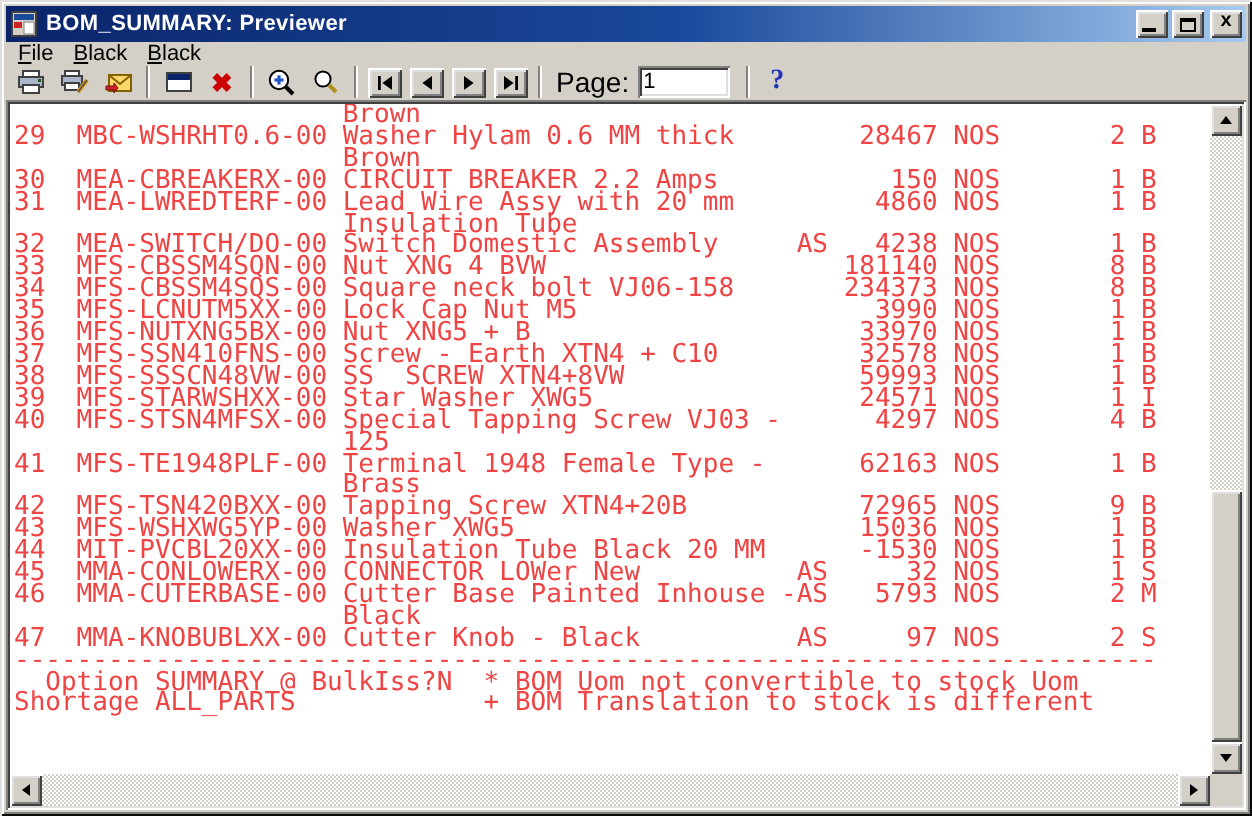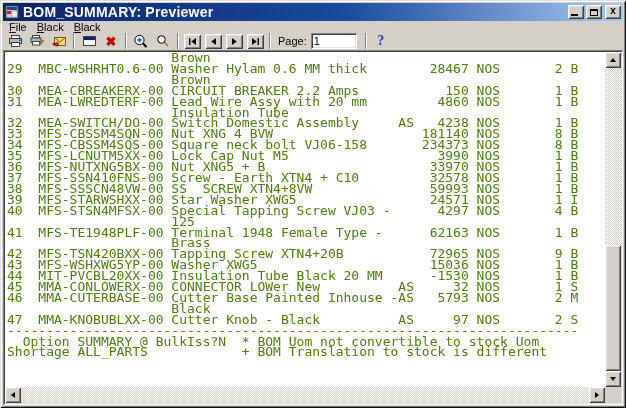--- a/index.html
+++ b/index.html
@@ -10,21 +10,21 @@
     box-shadow: inset 1px 1px 0 #dfdfdf, inset -1px -1px 0 #0a0a0a,
                 inset 2px 2px 0 #ffffff, inset -2px -2px 0 #808080;
     overflow:hidden;
   }
   
   .titlebar{
     position:absolute; top:3px; left:3px; right:3px; height:18px;
     background:linear-gradient(90deg,#0a246a 0%,#1a4a9c 55%,#a6caf0 100%);
     display:flex; align-items:center; padding:0 2px;
   }
-  .title-text{ color:#fff; font-size:14px; font-weight:bold; margin-left:4px; flex:1;
+  .title-text{ color:#fff; font-size:11px; font-weight:bold; margin-left:4px; flex:1;
     white-space:nowrap; overflow:hidden; letter-spacing:.2px;}
   .win-btn{
     width:16px; height:14px; background:#d4d0c8; margin-left:2px; position:relative;
     box-shadow: inset 1px 1px 0 #ffffff, inset -1px -1px 0 #404040,
                 inset 2px 2px 0 #dfdfdf, inset -2px -2px 0 #808080;
     display:flex; align-items:center; justify-content:center;
     font-size:9px; font-weight:bold; color:#000; line-height:1;
   }
   .glyph-min{ position:absolute; left:3px; bottom:3px; width:7px; height:2px; background:#000; }
   .glyph-max{ width:8px; height:7px; border:1px solid #000; border-top:2px solid #000; }
@@ -36,38 +36,38 @@
   
   .toolbar{ position:absolute; top:32px; left:4px; right:4px; height:18px;
     display:flex; align-items:center; }
   .tb-btn{ width:22px; height:18px; display:flex; align-items:center; justify-content:center; }
   .tb-sep{ width:2px; height:16px; margin:0 3px;
     border-left:1px solid #808080; border-right:1px solid #ffffff; }
   .nav-btn{ width:17px; height:15px; margin:0 2px; background:#d4d0c8;
     box-shadow: inset 1px 1px 0 #ffffff, inset -1px -1px 0 #404040,
                 inset 2px 2px 0 #dfdfdf, inset -2px -2px 0 #808080;
     display:flex; align-items:center; justify-content:center; }
-  .page-label{ font-size:11px; margin:0 4px 0 4px; }
+  .page-label{ font-size:14px; margin:0 4px 0 4px; }
   .page-input{ width:46px; height:16px; border:none; outline:none; background:#fff;
     font-size:11px; font-family:"Liberation Sans",sans-serif; padding:0 3px;
     box-shadow: inset 1px 1px 0 #808080, inset -1px -1px 0 #ffffff,
                 inset 2px 2px 0 #404040, inset -2px -2px 0 #dfdfdf; }
   .red-x{ color:#cc0000; font-size:13px; font-weight:bold; line-height:1; }
   .help-q{ color:#2233bb; font-size:14px; font-weight:bold;
     font-family:"Liberation Serif",serif; line-height:1; }
   
   .content{
     position:absolute; top:50px; left:3px; right:3px; bottom:3px; background:#fff;
     box-shadow: inset 1px 1px 0 #808080, inset -1px -1px 0 #ffffff,
                 inset 2px 2px 0 #404040, inset -2px -2px 0 #dfdfdf;
   }
   .report-pre{
     position:absolute; top:2px; left:2px; right:18px; bottom:18px; overflow:hidden;
     font-family:"DejaVu Sans Mono",monospace; font-size:13px; line-height:10.9px;
-    color:#4d7c0f; white-space:pre; padding:1px 0 0 2px; background:#fff;
+    color:#ef4444; white-space:pre; padding:1px 0 0 2px; background:#fff;
   }
   .dither{ background:#fff;
     background-image:conic-gradient(#d4d0c8 0 25%, #fff 0 50%, #d4d0c8 0 75%, #fff 0);
     background-size:2px 2px; }
   .vscroll{ position:absolute; top:2px; right:2px; bottom:18px; width:16px; }
   .hscroll{ position:absolute; left:2px; right:18px; bottom:2px; height:16px; }
   .scorner{ position:absolute; right:2px; bottom:2px; width:16px; height:16px; background:#d4d0c8; }
   .sc-btn{ position:absolute; width:16px; height:16px; background:#d4d0c8;
     box-shadow: inset 1px 1px 0 #ffffff, inset -1px -1px 0 #404040,
                 inset 2px 2px 0 #dfdfdf, inset -2px -2px 0 #808080;

